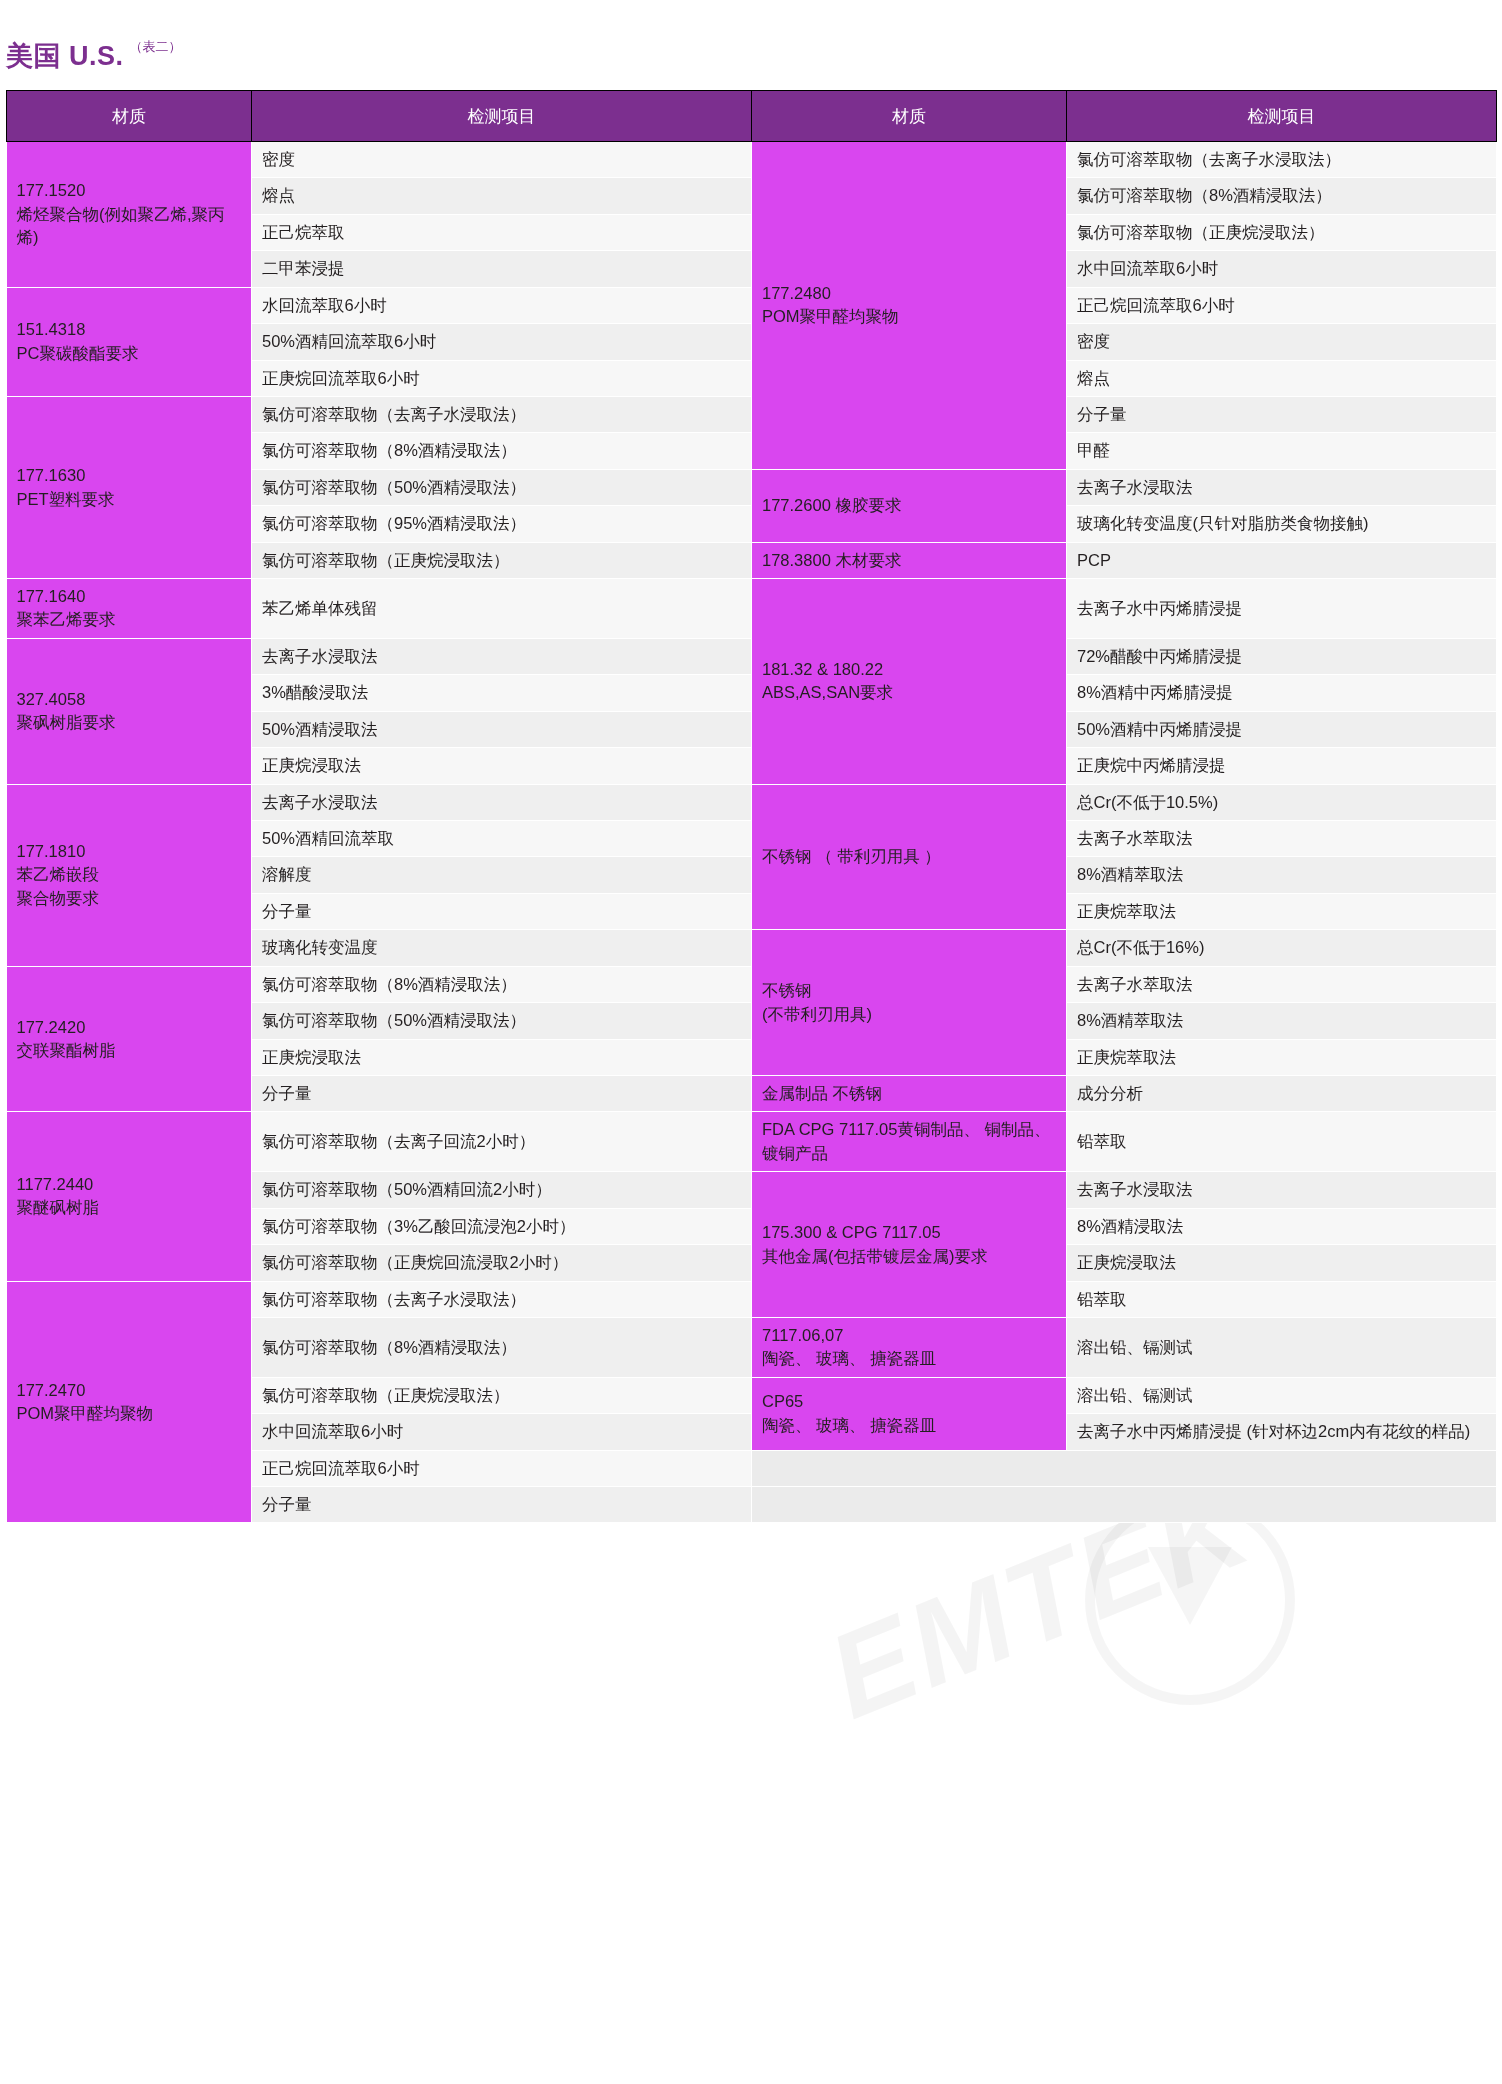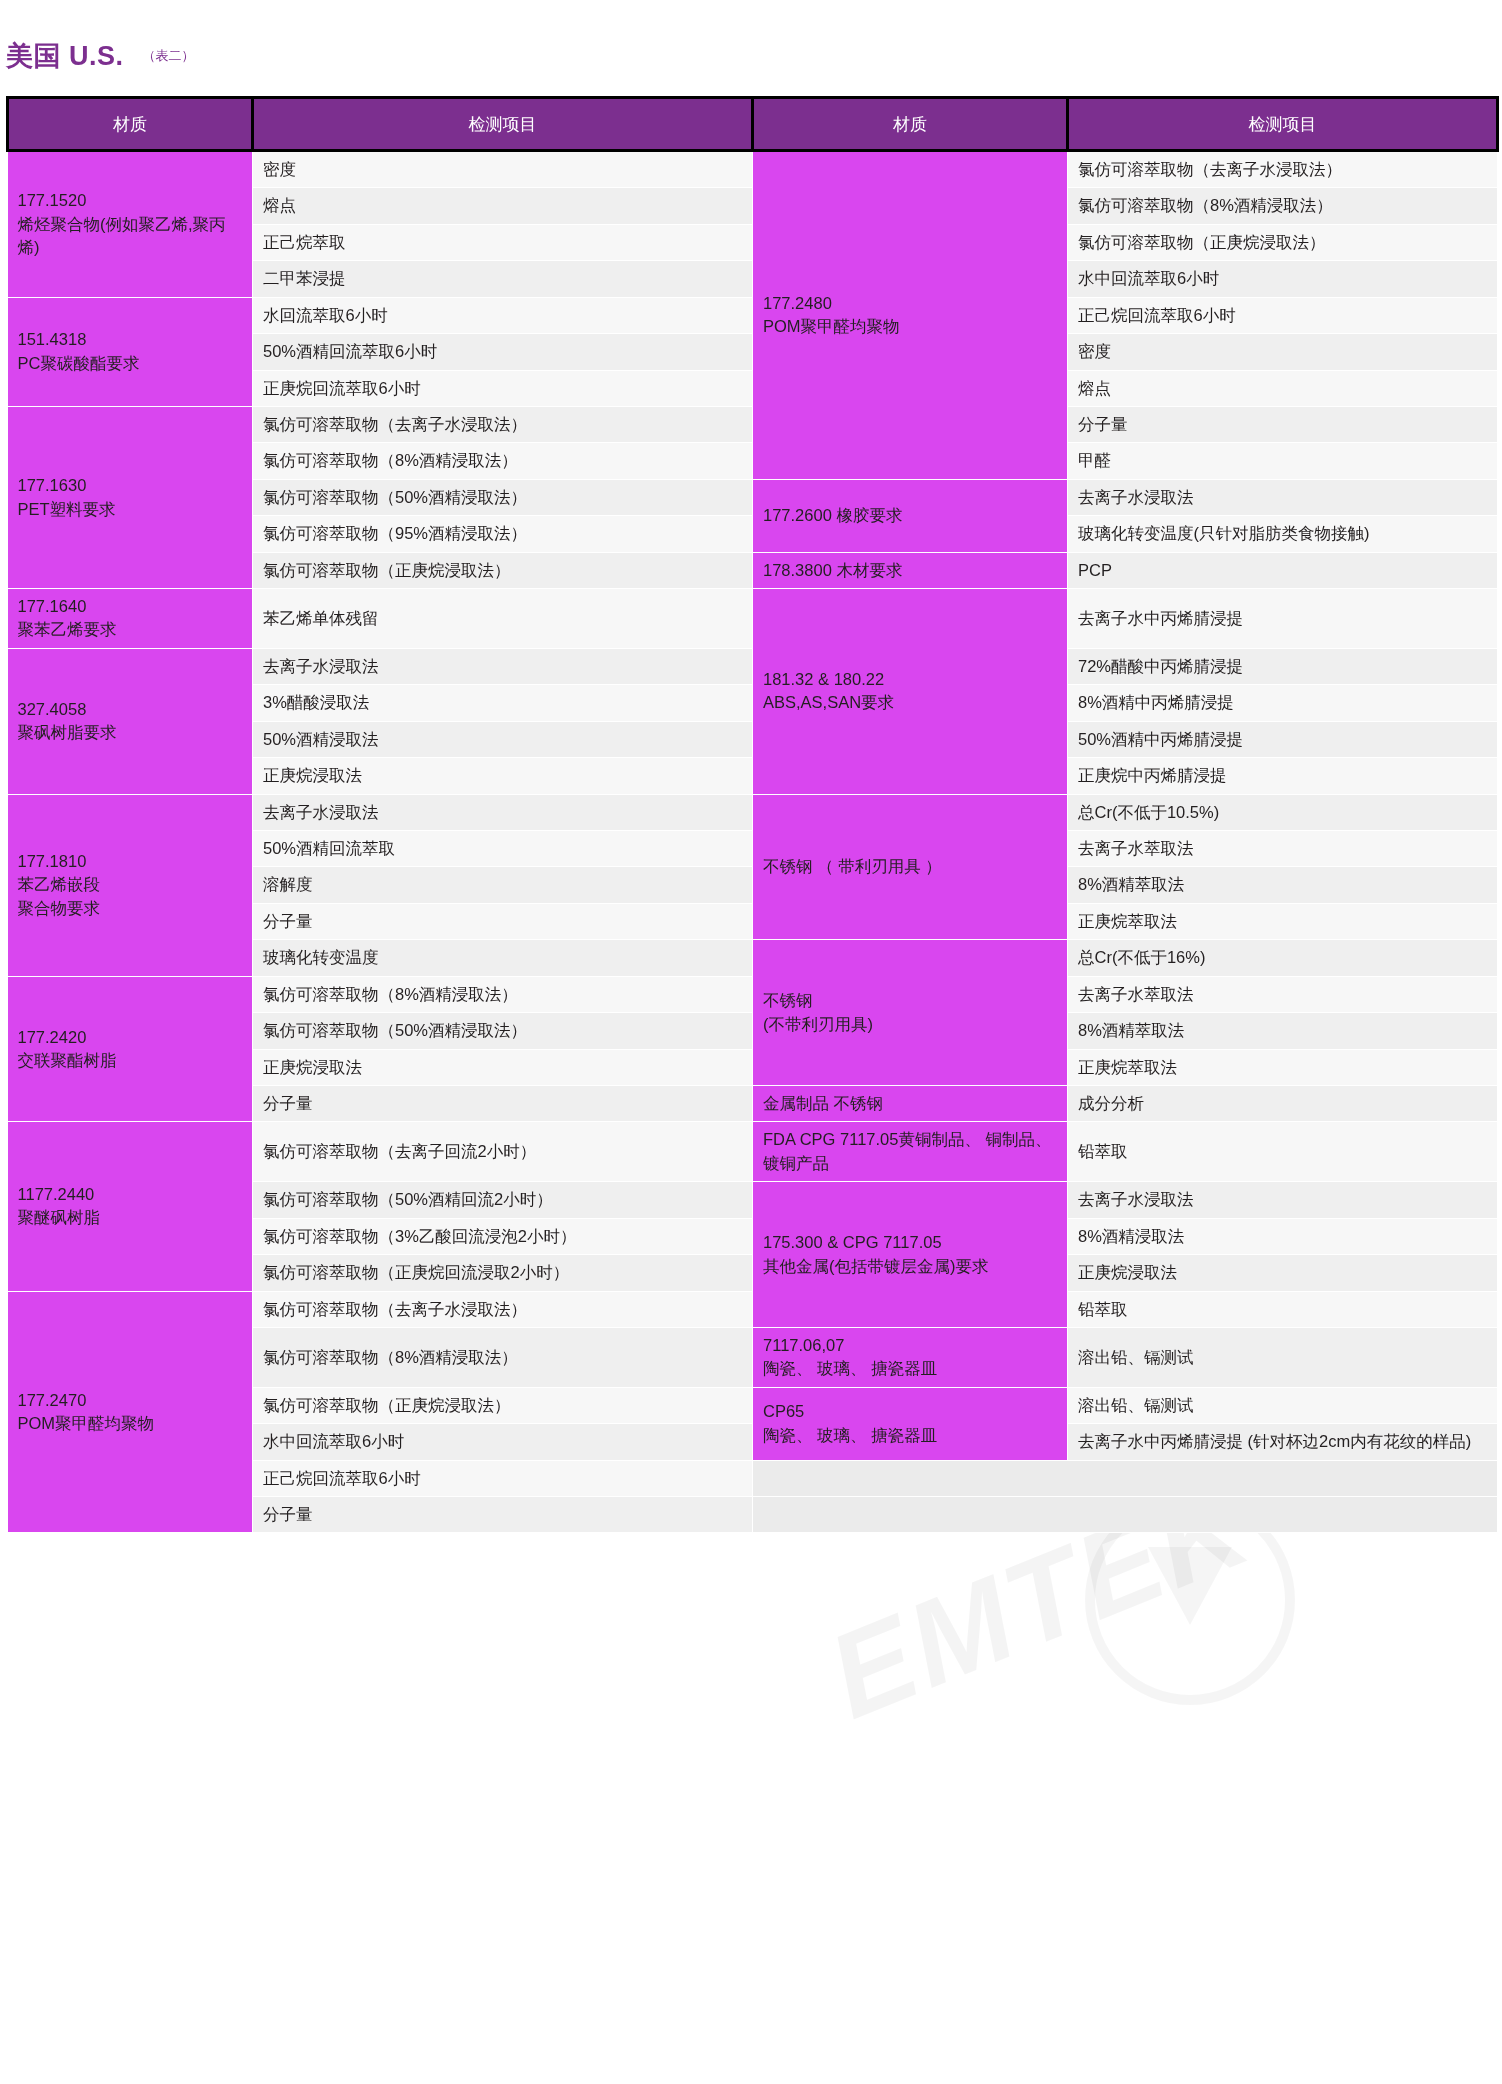--- a/index.html
+++ b/index.html
@@ -17,24 +17,24 @@
     position: relative;
     width: 1502px;
     min-height: 2084px;
     box-sizing: border-box;
     padding: 30px 0 0 0;
     overflow: hidden;
   }
 
   
   .title-bar {
-    padding: 8px 0 22px 6px;
+    padding: 8px 0 16px 6px;
     display: flex;
-    align-items: center;
-    gap: 19px;
+    align-items: flex-start;
+    gap: 6px;
   }
   .title-main {
     font-size: 27px;
     font-weight: bold;
     color: #7c2f8f;
     letter-spacing: 0.5px;
   }
   .title-sub {
     font-size: 13px;
     color: #7c2f8f;
@@ -91,21 +91,21 @@
     margin-left: 6px;
     table-layout: fixed;
   }
   table.grid th {
     background: #7c2f8f;
     color: #ffffff;
     font-size: 17px;
     font-weight: normal;
     height: 48px;
     text-align: center;
-    border: 3px solid #000000;
+    border: 1px solid #000000;
   }
   table.grid td {
     font-size: 16.5px;
     color: #231f20;
     padding: 6px 10px;
     border-bottom: 1px solid #ffffff;
     border-right: 1px solid #ffffff;
     vertical-align: middle;
     line-height: 1.42;
   }

